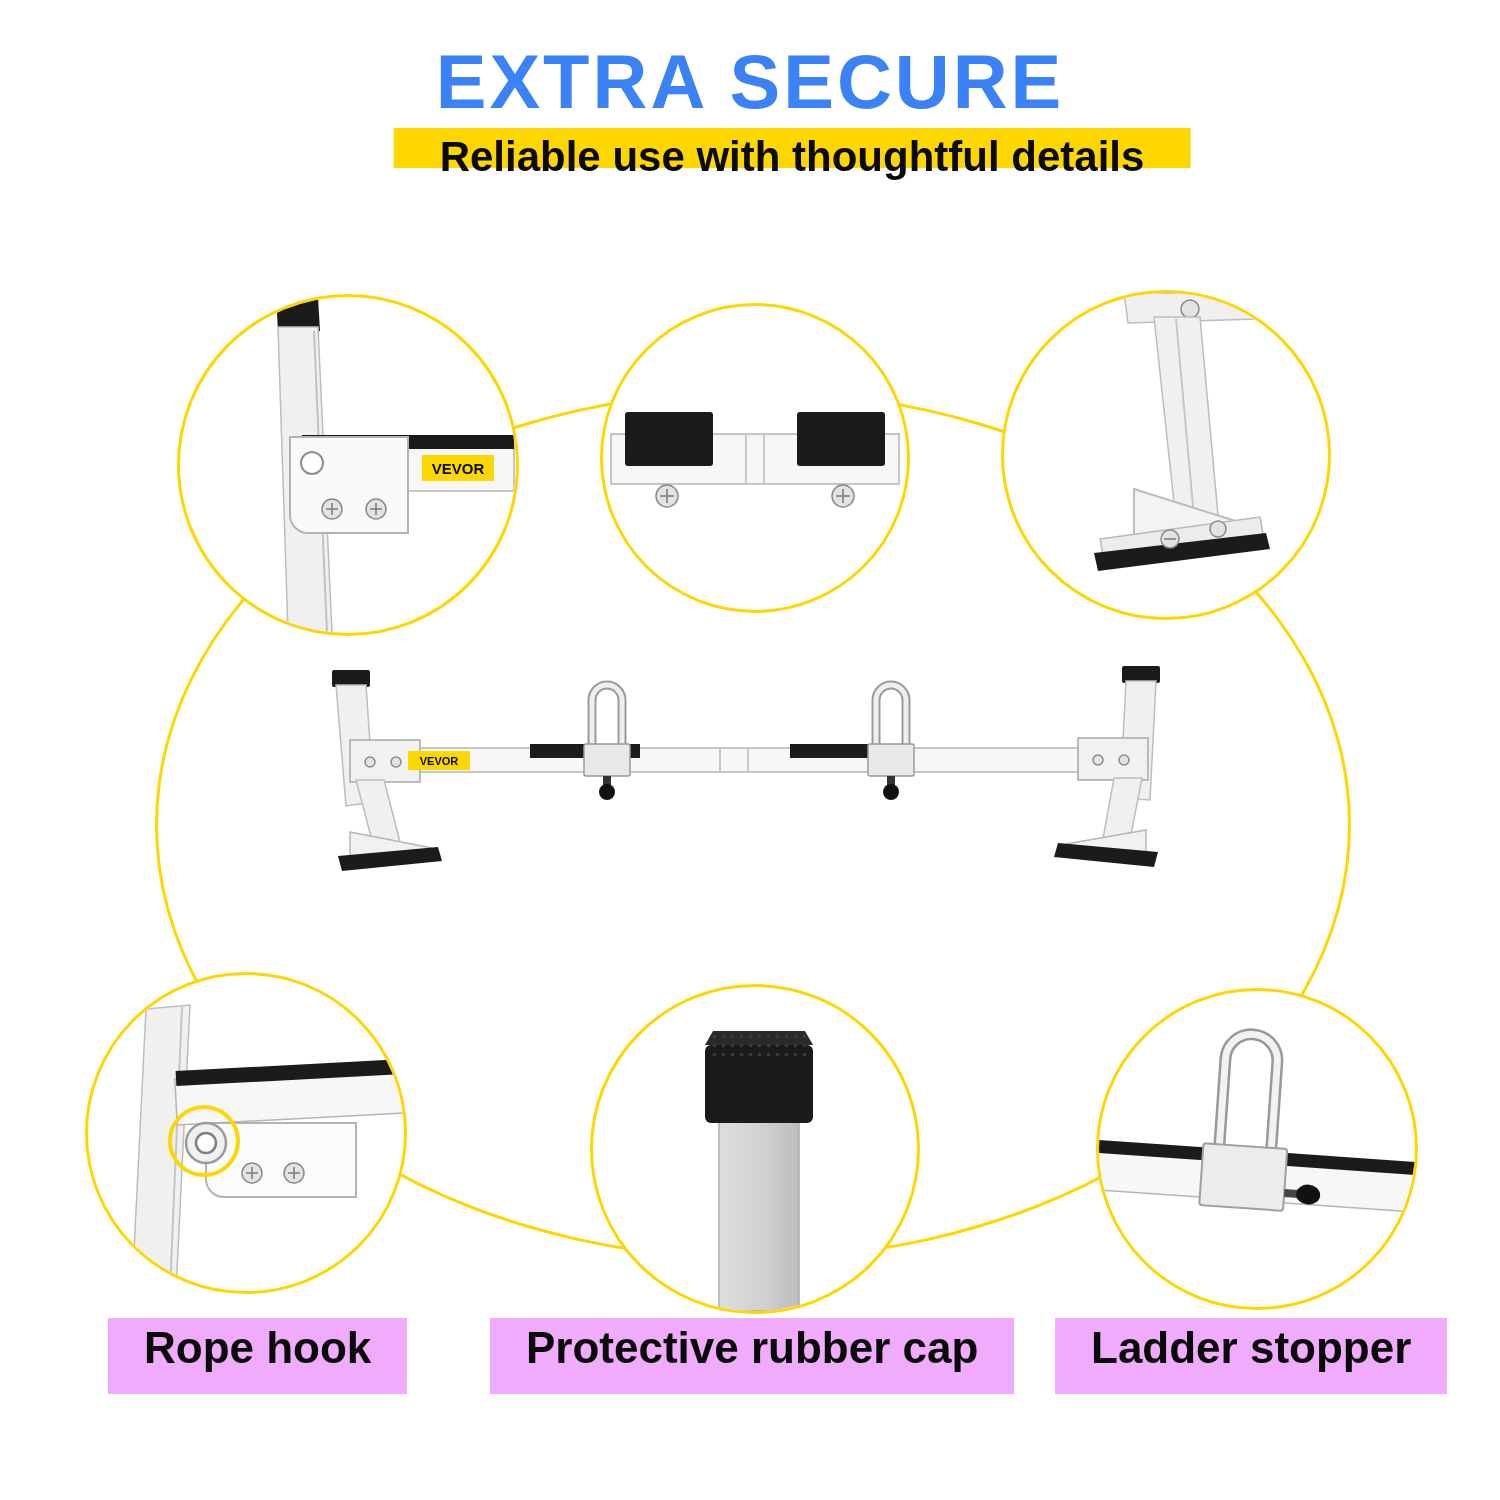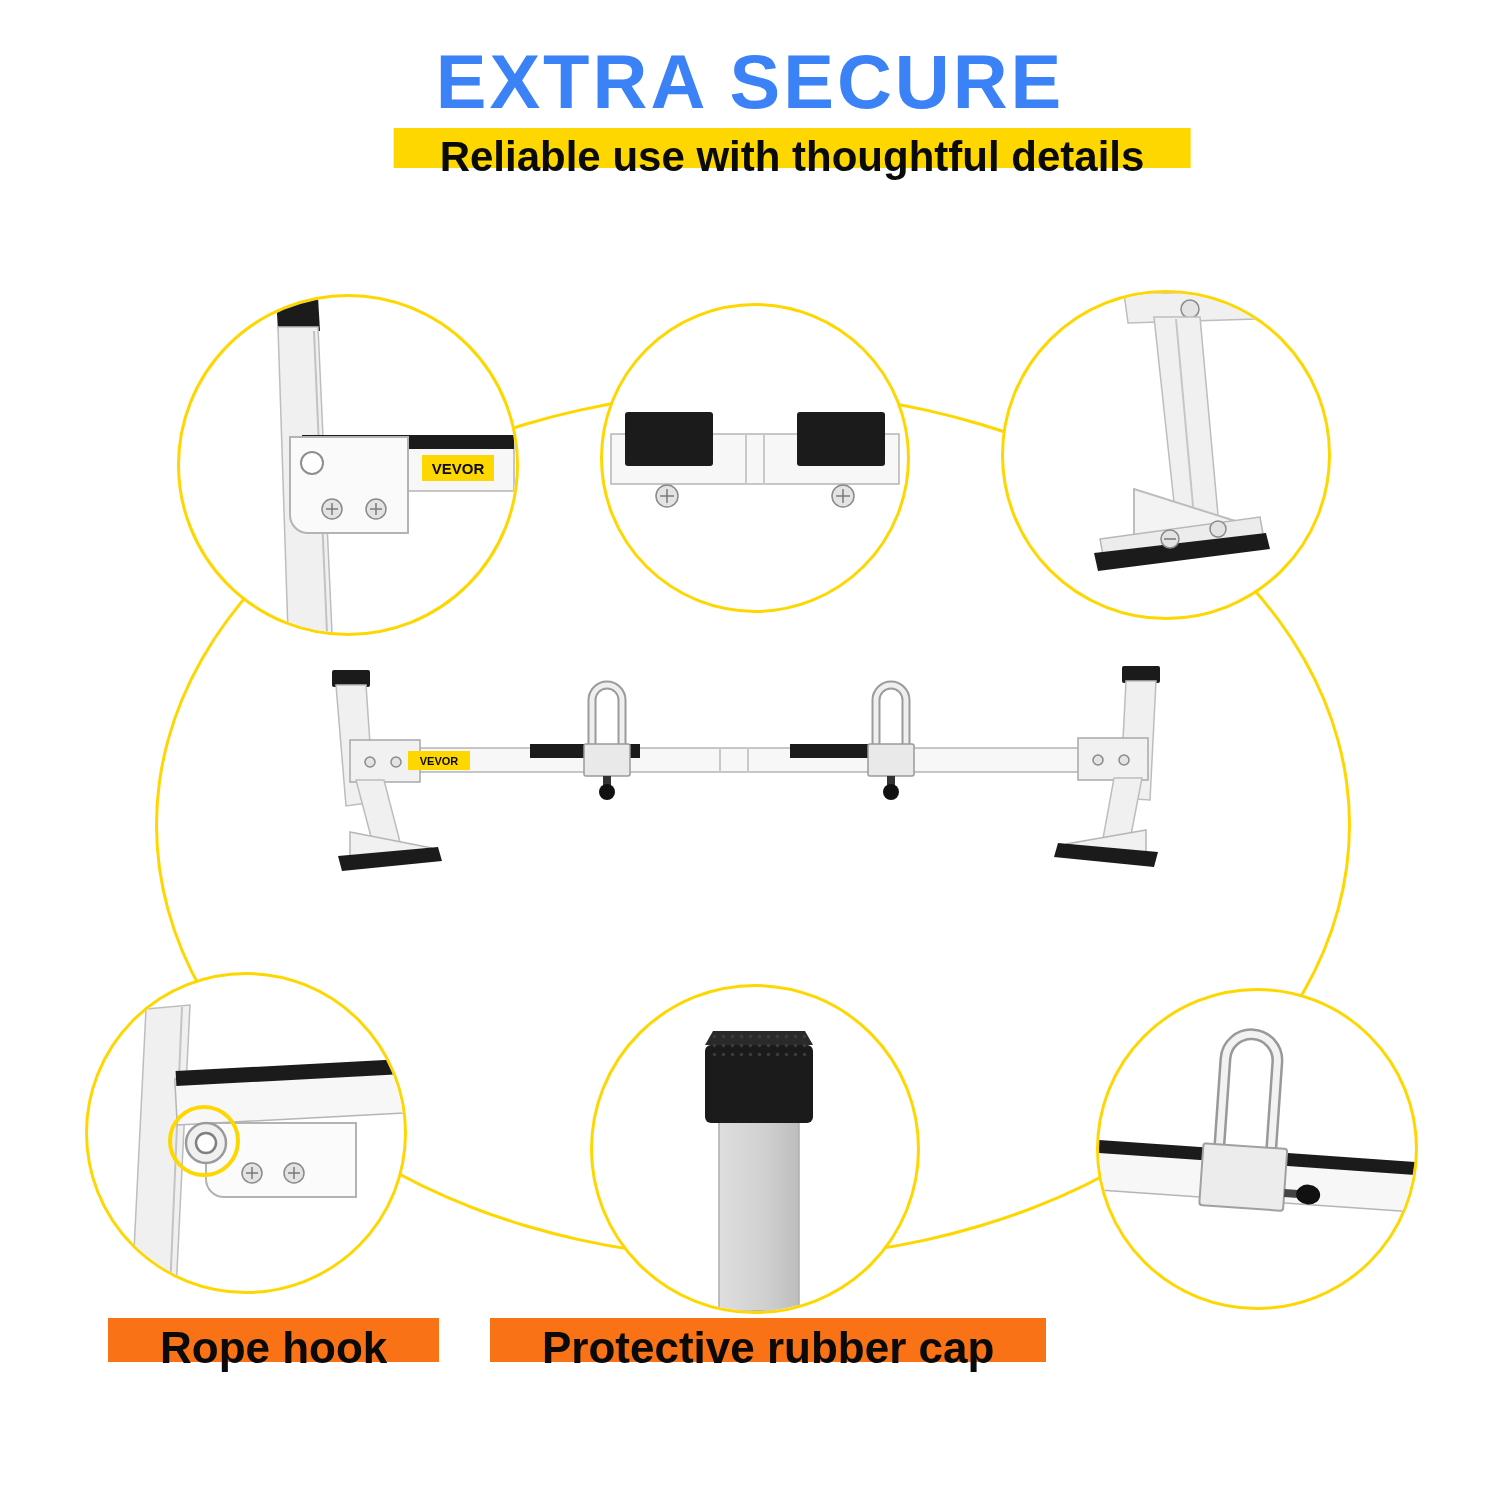--- a/index.html
+++ b/index.html
@@ -28,22 +28,22 @@
   .c-tl{left:177px;top:294px;width:336px;height:336px;}
   .c-tm{left:600px;top:303px;width:304px;height:304px;}
   .c-tr{left:1001px;top:290px;width:324px;height:324px;}
   .c-bl{left:85px;top:972px;width:316px;height:316px;}
   .c-bm{left:590px;top:984px;width:324px;height:324px;}
   .c-br{left:1096px;top:988px;width:316px;height:316px;}
   .hero{
     position:absolute;left:300px;top:650px;width:900px;height:245px;z-index:2;
   }
   .chip{
-    position:absolute;top:1318px;background:#f97316;height:44px;line-height:60px;
-    padding:0 52px;font-size:44px;font-weight:bold;color:#0a0a0a;white-space:nowrap;z-index:3;
+    position:absolute;top:1318px;background:#f0abfc;height:76px;line-height:60px;
+    padding:0 36px;font-size:44px;font-weight:bold;color:#0a0a0a;white-space:nowrap;z-index:3;
   }
   .chip-rope{left:108px;}
   .chip-cap{left:490px;}
   .chip-stopper{left:1055px;}
   .screw{fill:#e3e3e3;stroke:#8a8a8a;stroke-width:1.5;}
   .screw-cross{stroke:#7a7a7a;stroke-width:1.5;}
   .metal{fill:#f0f0f0;stroke:#bdbdbd;stroke-width:1.5;}
   .metal-light{fill:#f7f7f7;stroke:#b5b5b5;stroke-width:1.5;}
   .rubber{fill:#1b1b1b;stroke:none;}
 </style>
@@ -205,14 +205,15 @@
         <path d="M118,168 L118,70 A26,26 0 0 1 170,70 L170,168" fill="none" stroke="#f2f2f2" stroke-width="7"></path>
         <rect x="102" y="156" width="84" height="62" fill="#ececec" stroke="#a0a0a0" stroke-width="2" rx="3"></rect>
         <rect x="186" y="196" width="14" height="8" fill="#444444"></rect>
         <ellipse cx="210" cy="200" rx="12" ry="10" fill="#111111"></ellipse>
       </g>
     </svg>
   </div>
 
   <div class="chip chip-rope">Rope hook</div>
   <div class="chip chip-cap">Protective rubber cap</div>
+  <div class="chip chip-stopper">Ladder stopper</div>
 
 </div>
 
 </body></html>

